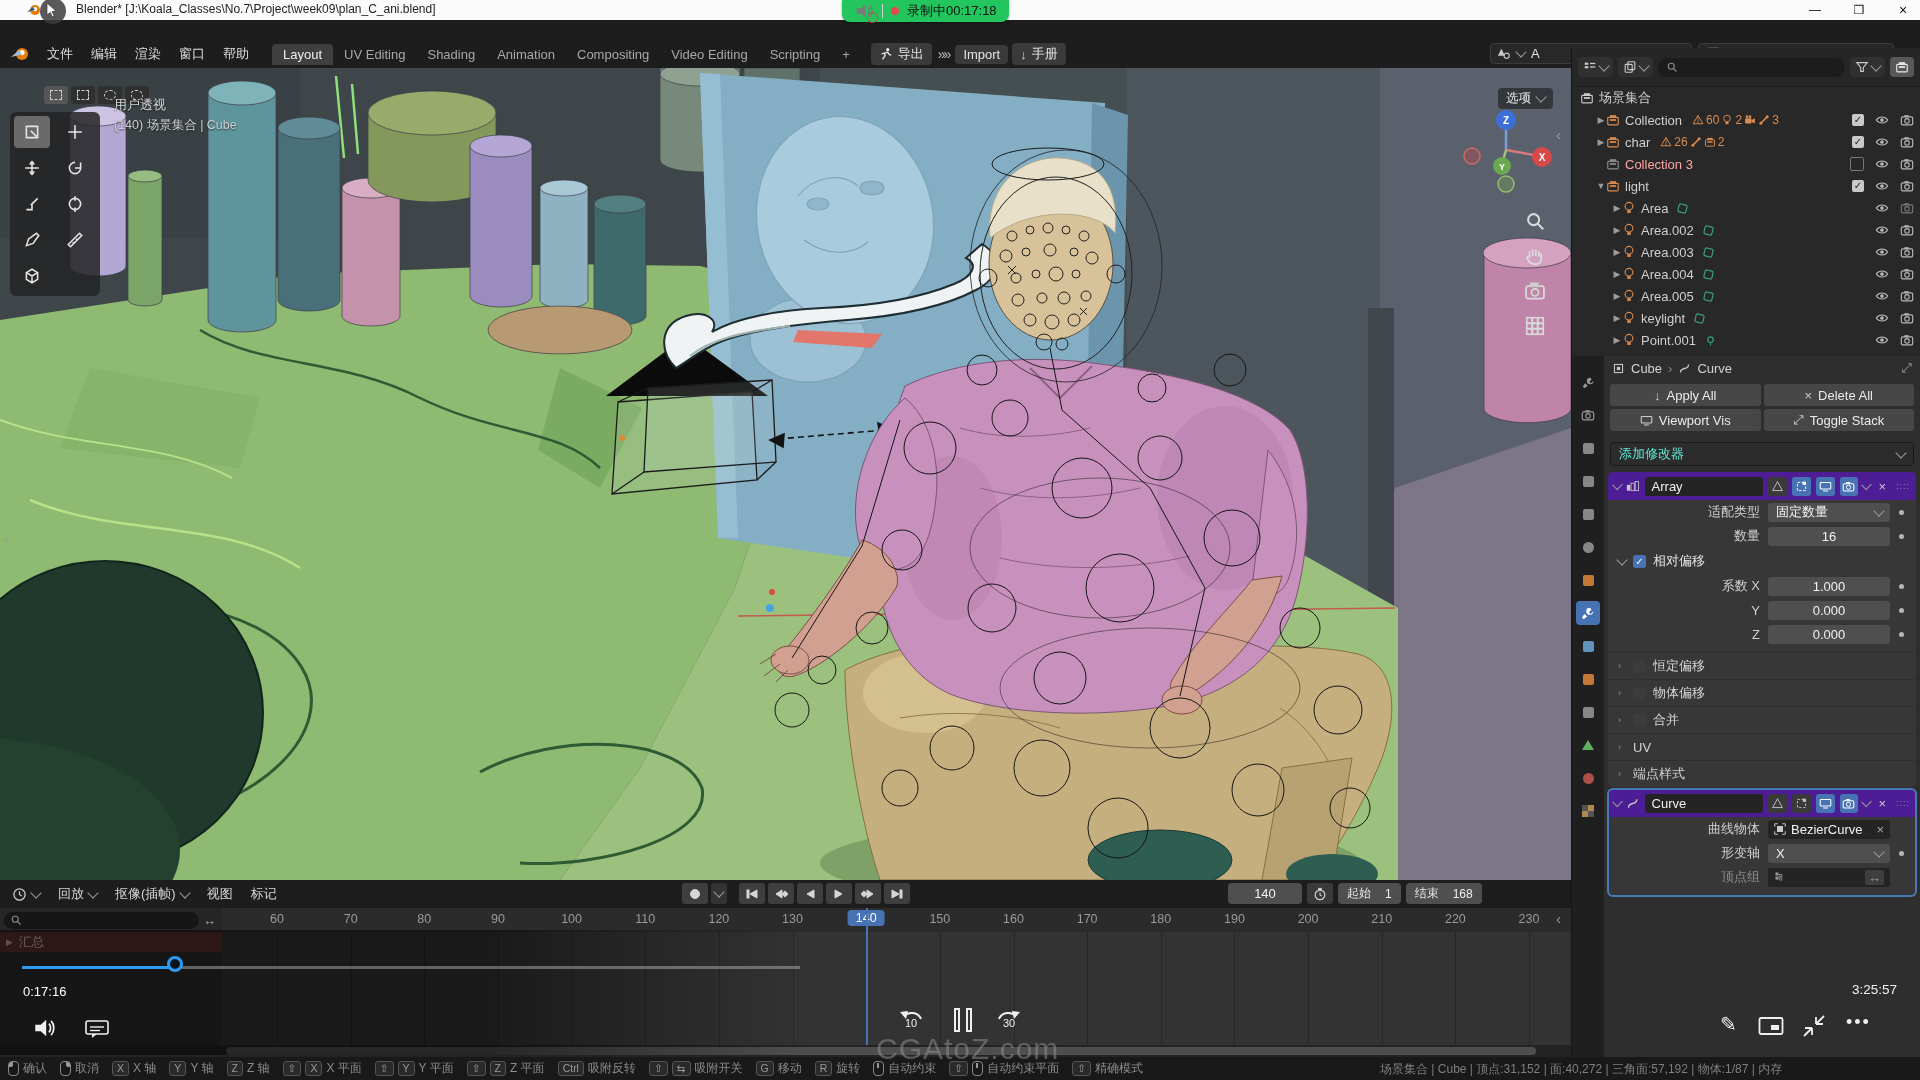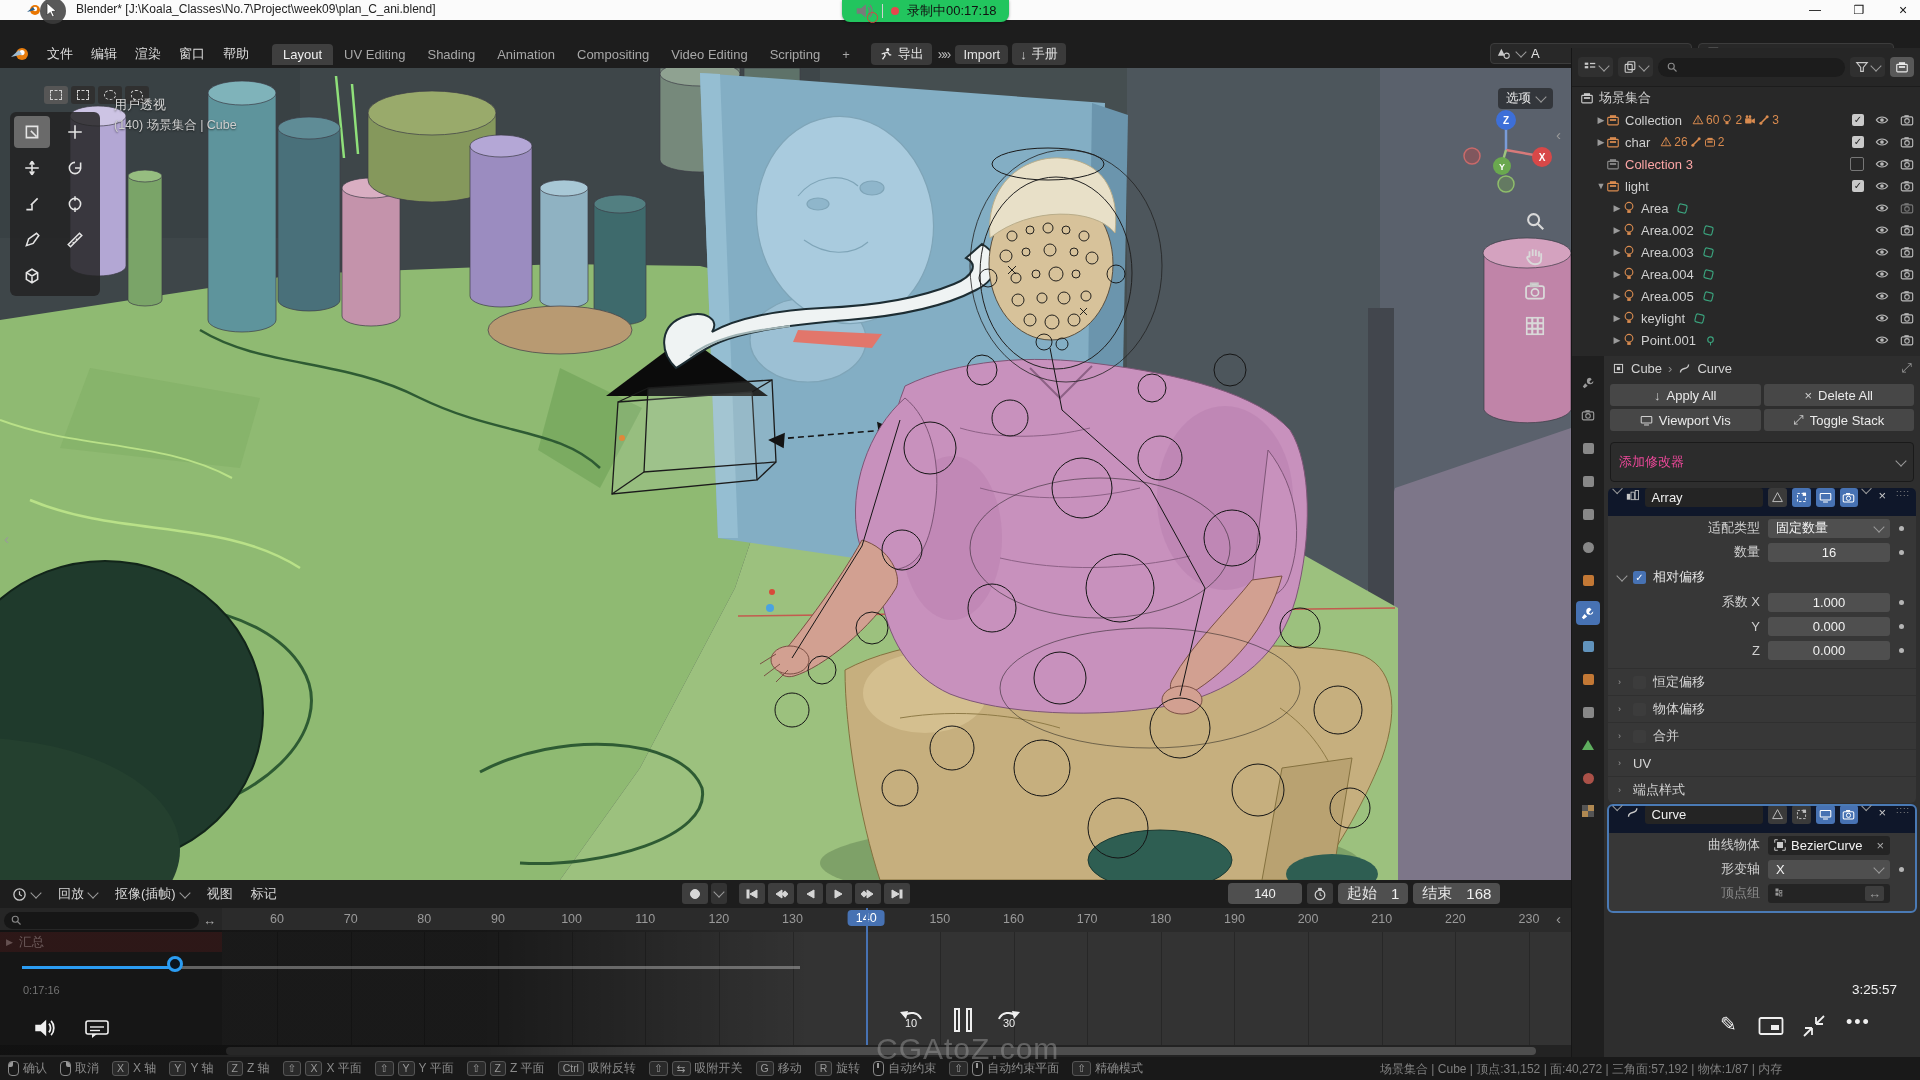--- a/index.html
+++ b/index.html
@@ -62,21 +62,21 @@
   .tl-menu{padding:3px 8px;color:#d6d6d6;display:flex;align-items:center;gap:5px;white-space:nowrap;}
   .chev{display:inline-block;width:7px;height:7px;border-right:1.5px solid #9a9a9a;border-bottom:1.5px solid #9a9a9a;
         transform:rotate(45deg);margin-top:-3px;}
   #tl-transport{position:absolute;left:682px;top:3px;display:flex;align-items:center;gap:3px;}
   .tp-btn{width:26px;height:21px;background:#3e3e3e;border-radius:3px;display:flex;align-items:center;justify-content:center;}
   .tp-btn svg{fill:#d6d6d6;stroke:#d6d6d6;}
   #tl-fields{position:absolute;left:1228px;top:3px;display:flex;align-items:center;gap:5px;}
   .tl-field{background:#4f4f4f;border-radius:4px;height:21px;display:flex;align-items:center;
             justify-content:center;color:#f0f0f0;}
   #frame-field{width:74px;}
-  .range-field{padding:0 9px;gap:14px;font-size:15px;}
+  .range-field{padding:0 9px;gap:14px;font-size:12px;}
   .range-field .lab{color:#e8e8e8;}
   #ruler{position:absolute;left:0;top:28px;width:1571px;height:24px;background:#2b2b2b;border-bottom:1px solid #222;}
   .tick-label{position:absolute;top:4px;transform:translateX(-50%);color:#9a9a9a;font-size:12.5px;}
   #cur-frame-badge{position:absolute;top:2px;transform:translateX(-50%);background:var(--accent,#4772b3);
                    color:#fff;font-size:12.5px;border-radius:4px;padding:1px 8px;}
   #tracks{position:absolute;left:0;top:52px;width:1571px;height:113px;background:#333;}
   .gridline{position:absolute;top:0;width:1px;height:113px;background:rgba(0,0,0,.22);}
   #chan-search{position:absolute;left:0;top:28px;width:222px;height:24px;background:#262626;display:flex;align-items:center;}
   #chan-search .pill{flex:1;margin:3px 4px;height:17px;background:#161616;border-radius:9px;display:flex;
                      align-items:center;padding:0 6px;gap:4px;color:#888;}
@@ -108,25 +108,25 @@
   #prop-rail{position:absolute;left:0;top:308px;width:32px;bottom:0;background:#1f1f1f;display:flex;flex-direction:column;align-items:center;padding-top:14px;gap:9px;}
   .rail-ico{width:24px;height:24px;border-radius:4px;display:flex;align-items:center;justify-content:center;}
   .rail-ico.active{background:var(--accent,#4772b3);}
   #prop-body{position:absolute;left:32px;top:308px;right:0;bottom:0;background:#2e2e2e;}
   #breadcrumb{height:24px;display:flex;align-items:center;gap:6px;padding:0 8px;color:#d2d2d2;}
   #breadcrumb .crumb-sep{color:#8a8a8a;}
   #ctx-switch{margin-left:auto;color:#9a9a9a;}
   #prop-buttons{display:grid;grid-template-columns:1fr 1fr;gap:3px;padding:4px 6px;}
   .p-btn{height:22px;background:#474747;border-radius:3px;display:flex;align-items:center;justify-content:center;gap:6px;color:#eaeaea;font-size:13px;}
   #add-modifier{margin:7px 6px 6px;height:22px;background:#2c2c2c;border:1px solid #1a1a1a;border-radius:4px;
-                display:flex;align-items:center;padding:8px 8px;color:#ec4899;}
+                display:flex;align-items:center;padding:0 8px;color:#5eead4;}
   #add-modifier .chev{margin-left:auto;}
   .mod-panel{margin:2px 4px;background:#373737;border-radius:5px;overflow:hidden;}
   .mod-panel.active-mod{outline:2px solid #4a7ab5;outline-offset:-1px;}
-  .mod-head{height:28px;background:#0f172a;display:flex;align-items:flex-start;gap:5px;padding:0 6px;}
+  .mod-head{height:28px;background:#4c1d95;display:flex;align-items:center;gap:5px;padding:0 6px;}
   .mod-name{width:118px;height:19px;background:#242424;border-radius:3px;color:#efefef;display:flex;align-items:center;padding:0 7px;}
   .tgl{width:21px;height:19px;border-radius:3px;background:#3a3a3a;display:flex;align-items:center;justify-content:center;}
   .tgl.on{background:var(--accent,#4772b3);}
   .grip{color:#8b8b8b;letter-spacing:1px;font-size:9px;margin-left:2px;}
   .f-row{height:24px;display:flex;align-items:center;position:relative;}
   .f-row .f-lab{width:152px;text-align:right;color:#cfcfcf;padding-right:8px;flex:none;white-space:nowrap;}
   .f-row .f-lab.dim{color:#8b8b8b;}
   .field{width:122px;height:19px;border-radius:3px;background:#4f4f4f;color:#f2f2f2;display:flex;align-items:center;justify-content:center;position:relative;}
   .field.num{justify-content:center;}
   .field.drop{justify-content:flex-start;padding:0 8px;box-sizing:border-box;width:122px;}
@@ -149,21 +149,21 @@
   .mouse.m::before{content:"";position:absolute;left:3px;top:1px;width:2px;height:5px;background:#999;}
   #scene-stats{position:absolute;left:1380px;top:1061px;color:#7f7f7f;font-size:12px;white-space:nowrap;}
   
   #player{position:absolute;left:0;top:0;width:1920px;height:1080px;pointer-events:none;z-index:40;}
   #player .shade{position:absolute;left:0;top:930px;width:810px;height:125px;
                  background:linear-gradient(to right,rgba(0,0,0,.5) 60%,rgba(0,0,0,0));}
   #slider-track{position:absolute;left:22px;top:966px;width:778px;height:3px;background:rgba(190,190,190,.45);}
   #slider-fill{position:absolute;left:22px;top:966px;width:156px;height:3px;background:var(--slider,#2b9cf2);}
   #slider-handle{position:absolute;left:167px;top:956px;width:16px;height:16px;border-radius:50%;
                  border:3.5px solid var(--slider,#2b9cf2);background:#0b1520;box-sizing:border-box;}
-  #elapsed{position:absolute;left:23px;top:984px;color:#737373;font-size:11px;}
+  #elapsed{position:absolute;left:23px;top:984px;color:#ffffff;font-size:13px;}
   #total-time{position:absolute;left:1852px;top:982px;color:#f2f2f2;font-size:13.5px;}
   .pl-ico{position:absolute;color:#efefef;}
   #watermark{position:absolute;left:876px;top:1032px;font-size:30px;color:rgba(150,150,150,.5);letter-spacing:1px;}
   .seek{position:absolute;width:30px;height:30px;}
   .seek svg{position:absolute;left:0;top:0;}
   .seek .n{position:absolute;left:0;top:11px;width:30px;text-align:center;font-size:11px;color:#efefef;}
   #pause-ico{position:absolute;left:954px;top:1008px;display:flex;gap:6px;}
   #pause-ico i{display:block;width:6px;height:24px;border:2px solid #efefef;box-sizing:border-box;background:transparent;}
 </style>
 </head>

